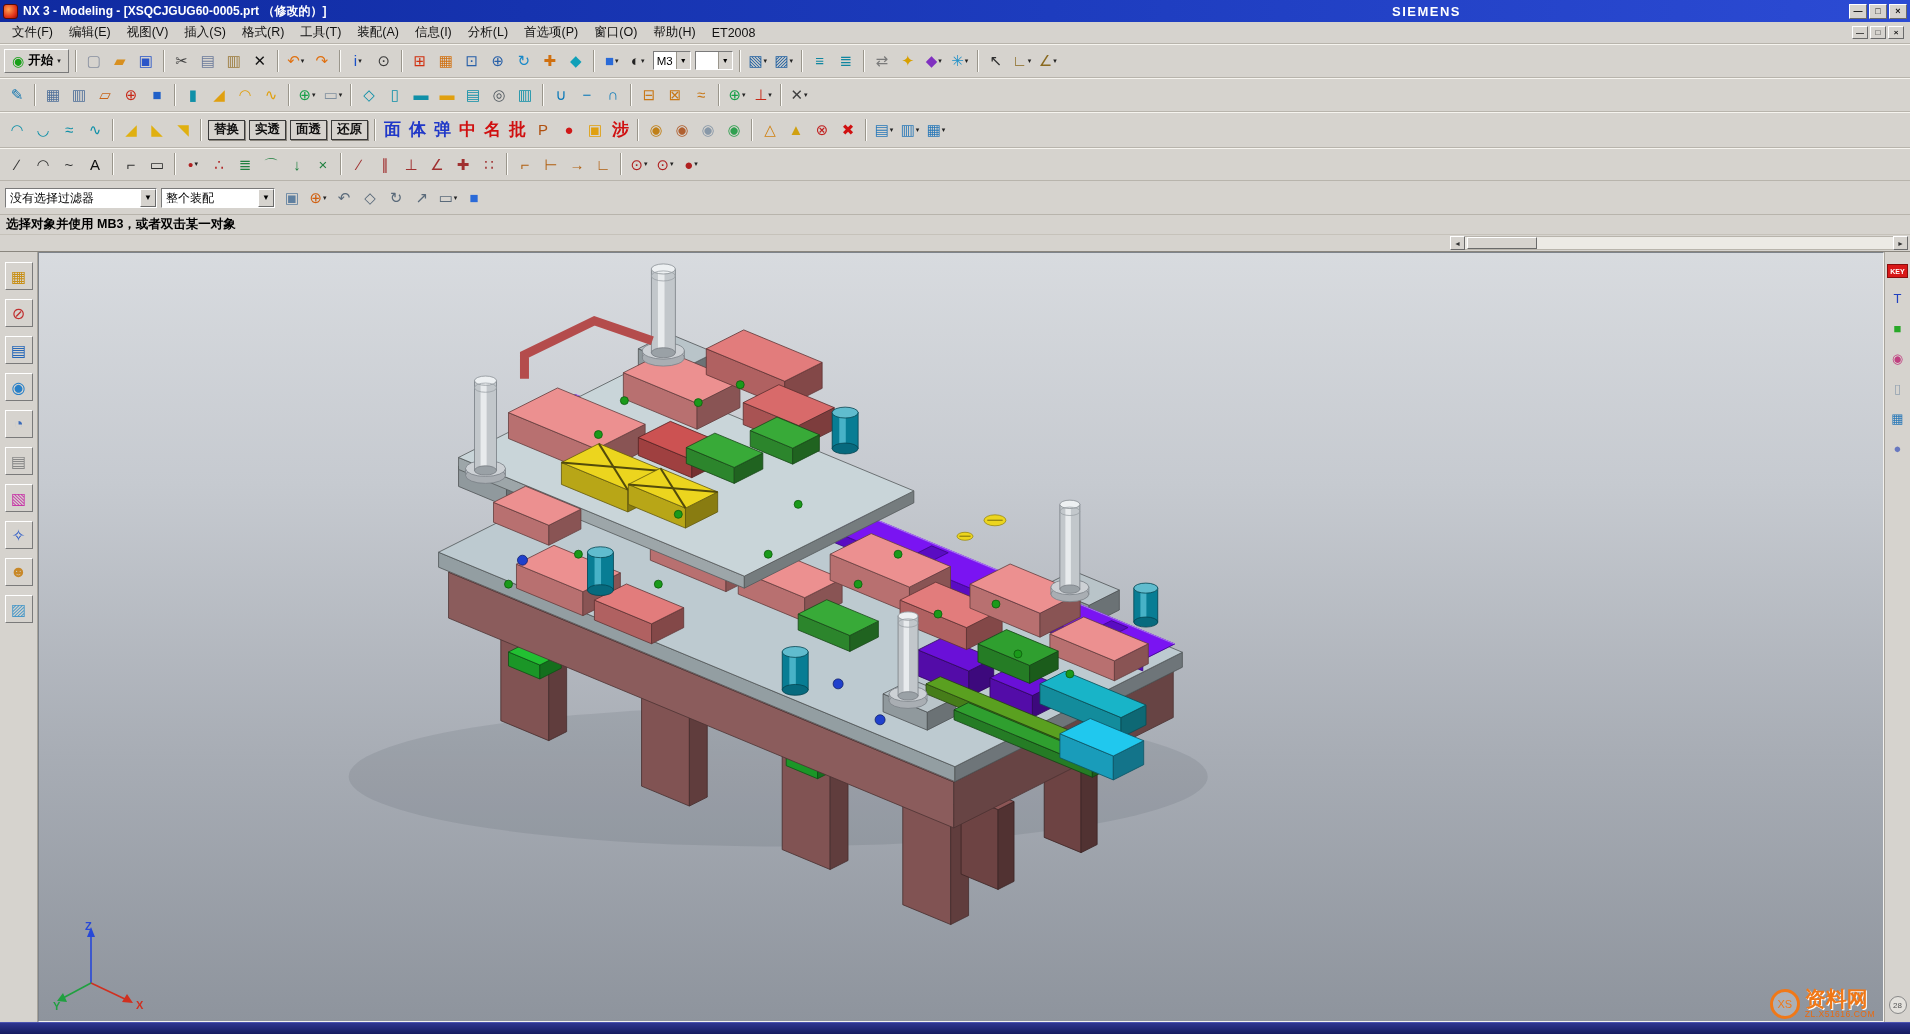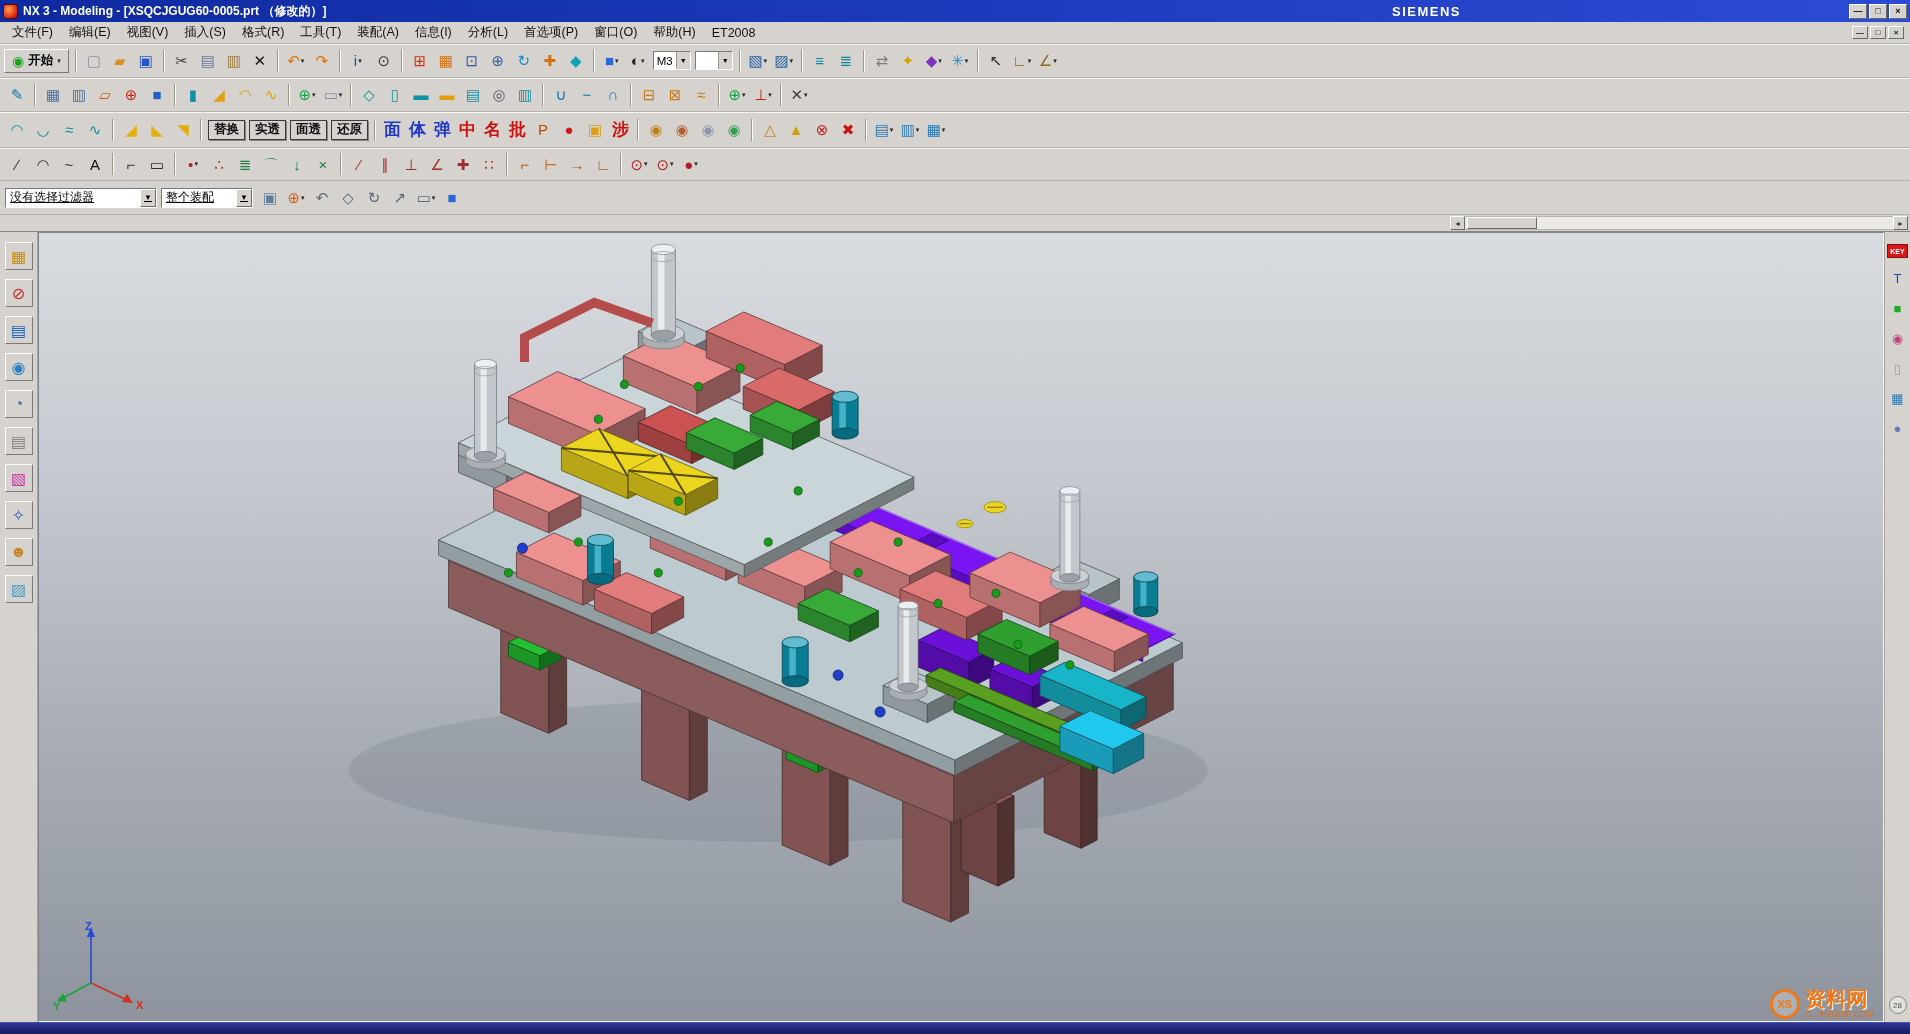--- a/index.html
+++ b/index.html
@@ -49,22 +49,22 @@
   .lbox-a { width:14px; height:17px; background:#d6d3ce; border-left:1px solid #9a968c; font-size:7px;
     display:flex; align-items:center; justify-content:center; }
   .textbtn { height:20px; display:inline-flex; align-items:center; padding:0 5px; margin:0 2px; flex:none;
     border:1px solid #3a3a3a; background:#d6d3ce; font-size:12.5px; font-weight:bold; color:#101010;
     box-shadow:1px 1px 0 #8a867e; }
   .charbtn { font-size:17px; font-weight:bold; padding:0 4px; line-height:1; flex:none; }
 
   
   #selbar { flex:0 0 34px; display:flex; align-items:center; gap:4px; padding:0 5px; background:#d6d3ce;
     border-bottom:1px solid #b8b4ac; }
-  .combo { display:inline-flex; align-items:flex-start; height:20px; background:#fff;
-    border:1px solid; border-color:#7a7a7a #fff #fff #7a7a7a; flex:none;text-decoration:underline; }
+  .combo { display:inline-flex; align-items:flex-end; height:20px; background:#fff;
+    border:1px solid; border-color:#7a7a7a #fff #fff #7a7a7a; flex:none; }
   .combo-t { flex:1; font-size:12px; padding:0 4px; white-space:nowrap; overflow:hidden; }
   .combo-a { width:16px; height:18px; flex:none; background:#d6d3ce; border:1px solid;
     border-color:#fff #6a6a6a #6a6a6a #fff; font-size:8px; display:flex; align-items:center; justify-content:center; }
   #selicons { display:flex; align-items:center; }
 
   
   #promptbar { flex:0 0 20px; display:flex; align-items:center; padding:0 6px; background:#d6d3ce;
     font-size:12.5px; font-weight:bold; color:#000; border-bottom:1px solid #c6c2ba; }
   #scrollstrip { flex:0 0 17px; display:flex; align-items:center; justify-content:flex-end;
     background:#d6d3ce; border-bottom:1px solid #8a867e; padding:0 2px; }
@@ -89,21 +89,21 @@
   .badge-circle { width:18px; height:18px; border-radius:50%; border:1px solid #888; color:#555; font-size:8px;
     display:flex; align-items:center; justify-content:center; margin-top:auto; margin-bottom:8px; background:#e4e2dd; flex:none; }
 
   #viewport { flex:1; position:relative; overflow:hidden;
     border:1px solid; border-color:#7e838a #f2f1ee #f2f1ee #7e838a;
     background:linear-gradient(180deg,#d8dbdf 0%,#c6cad0 30%,#a8adb5 65%,#8e949d 100%); }
   #model { position:absolute; left:0; top:0; width:100%; height:100%; }
   #triad { position:absolute; left:14px; bottom:10px; }
   #watermark { position:absolute; right:8px; bottom:2px; display:flex; align-items:center; gap:5px; z-index:5; }
   .wm-ring { width:30px; height:30px; border:3px solid #f07818; border-radius:50%; display:flex; align-items:center;
-    justify-content:center; color:#f07818; font-weight:bold; font-size:11px; background:rgba(255,255,255,0.25); }
+    justify-content:center; color:#f07818; font-weight:normal; font-size:11px; background:rgba(255,255,255,0.25); }
   .wm-name { font-size:21px; font-weight:bold; color:#f07818; text-shadow:1px 1px 0 #fff; line-height:1; }
   .wm-url { font-size:8.5px; color:#e86a10; letter-spacing:0.5px; }
 
   #bottomstrip { flex:0 0 12px; background:linear-gradient(180deg,#2e3590,#151b60); border-top:1px solid #4a52b0; }
 </style>
 </head>
 <body>
 
 <div id="window">
 
@@ -536,21 +536,21 @@
         <span class="g" style="color: rgb(176, 32, 32);">●</span>
         <span class="ddm">▾</span>
       </span>
     </div>
 
   <div id="selbar">
     <span class="combo" style="width:152px">
       <span class="combo-t">没有选择过滤器</span>
       <span class="combo-a">▼</span>
     </span>
-    <span class="combo" style="width:92px">
+    <span class="combo" style="width:114px">
       <span class="combo-t">整个装配</span>
       <span class="combo-a">▼</span>
     </span>
     <span id="selicons">
         <span class="tbi">
           <span class="g" style="color: rgb(96, 128, 160);">▣</span>
         </span>
         <span class="tbi">
           <span class="g" style="color: rgb(208, 96, 16);">⊕</span>
           <span class="ddm">▾</span>
@@ -570,20 +570,23 @@
         <span class="tbi">
           <span class="g" style="color: rgb(90, 106, 122);">▭</span>
           <span class="ddm">▾</span>
         </span>
         <span class="tbi">
           <span class="g" style="color: rgb(42, 106, 216);">■</span>
         </span>
       </span>
   </div>
 
+  <div id="promptbar">
+    <span>选择对象并使用 MB3，或者双击某一对象</span>
+  </div>
 
   <div id="scrollstrip">
     <span class="hscroll">
       <span class="sbtn">◄</span>
       <span class="strack">
         <span class="sthumb"></span>
       </span>
       <span class="sbtn">►</span>
     </span>
   </div>

